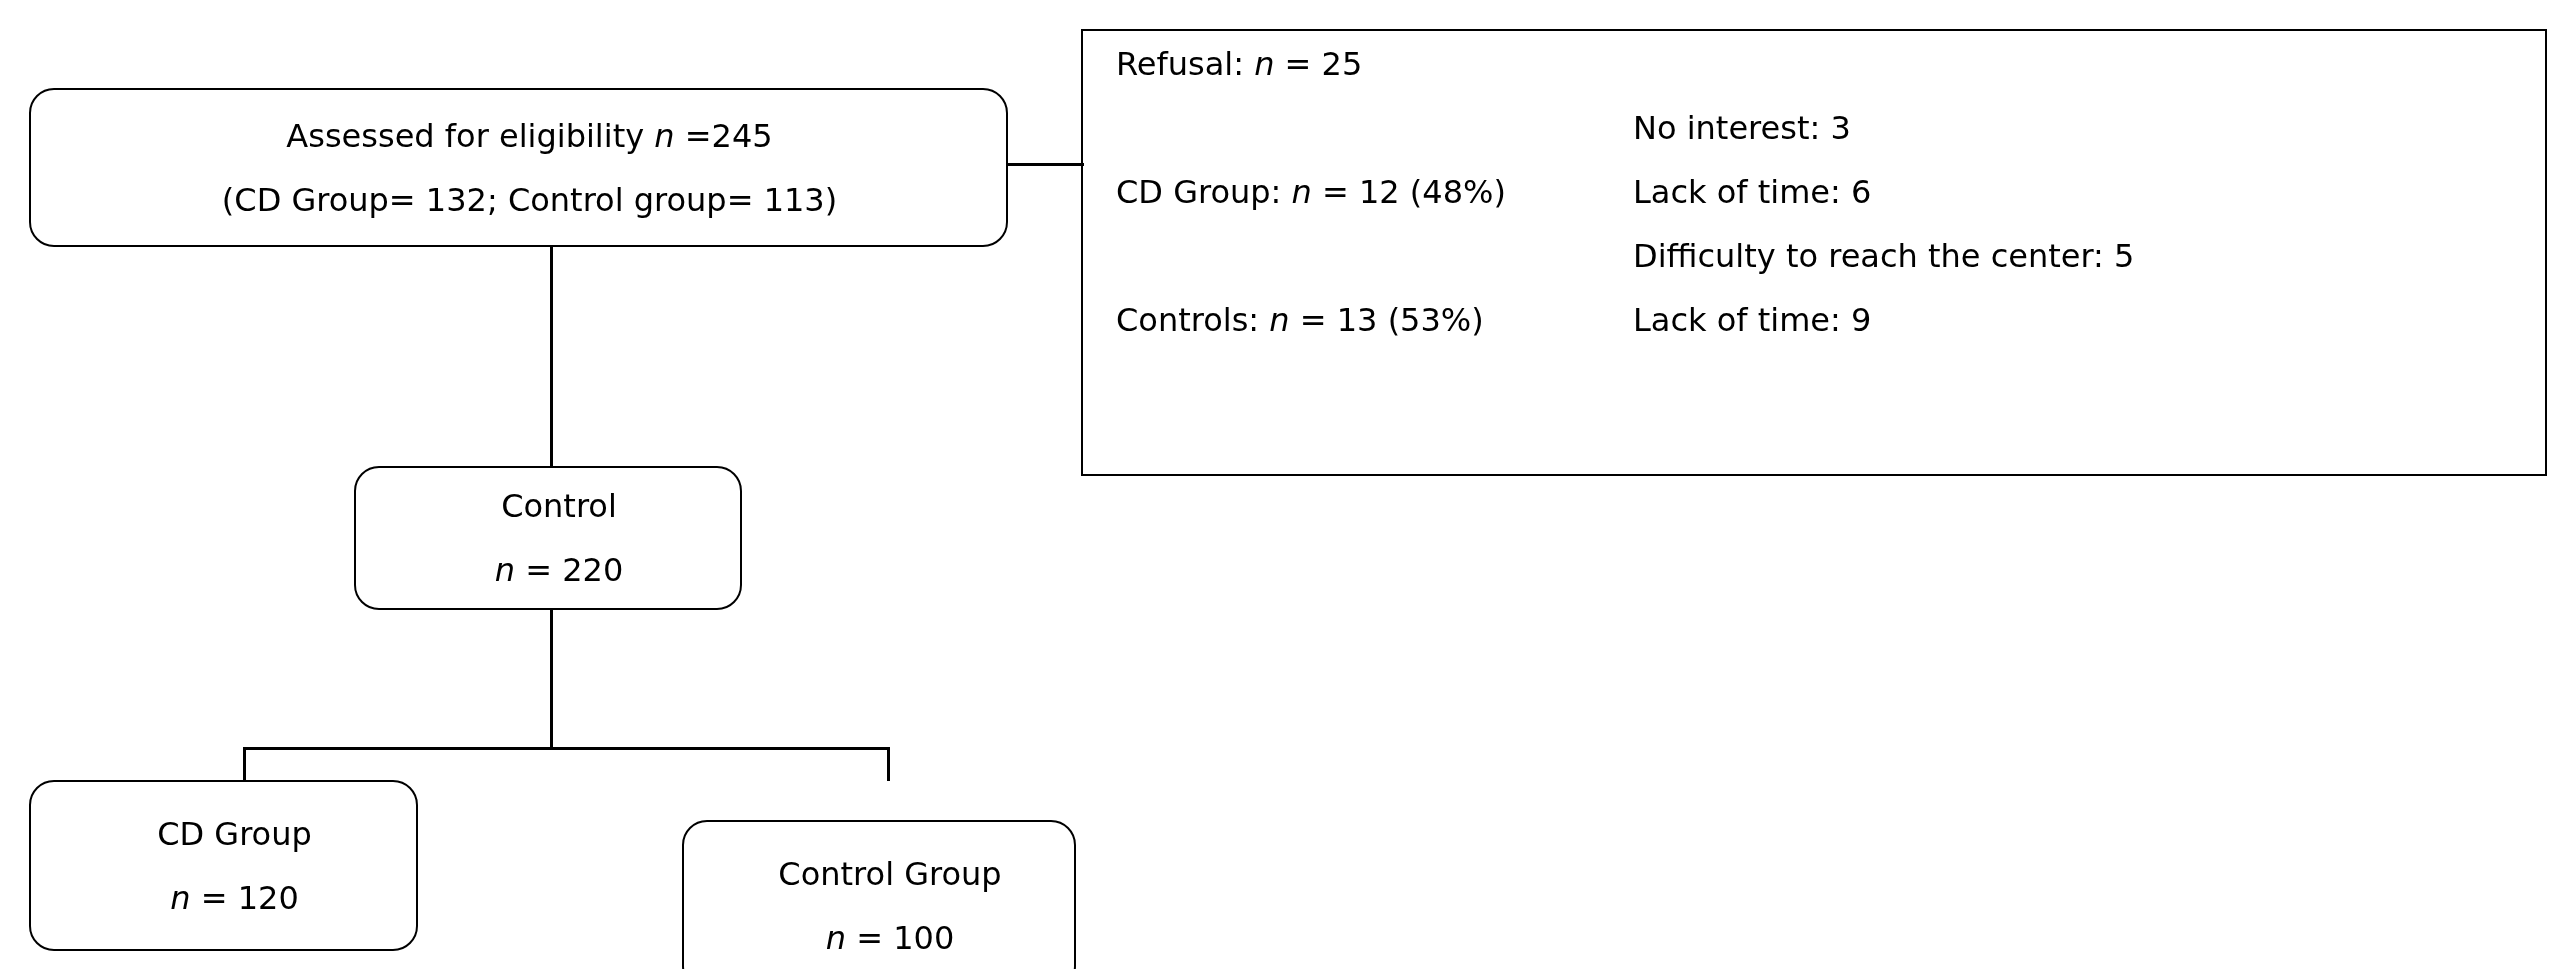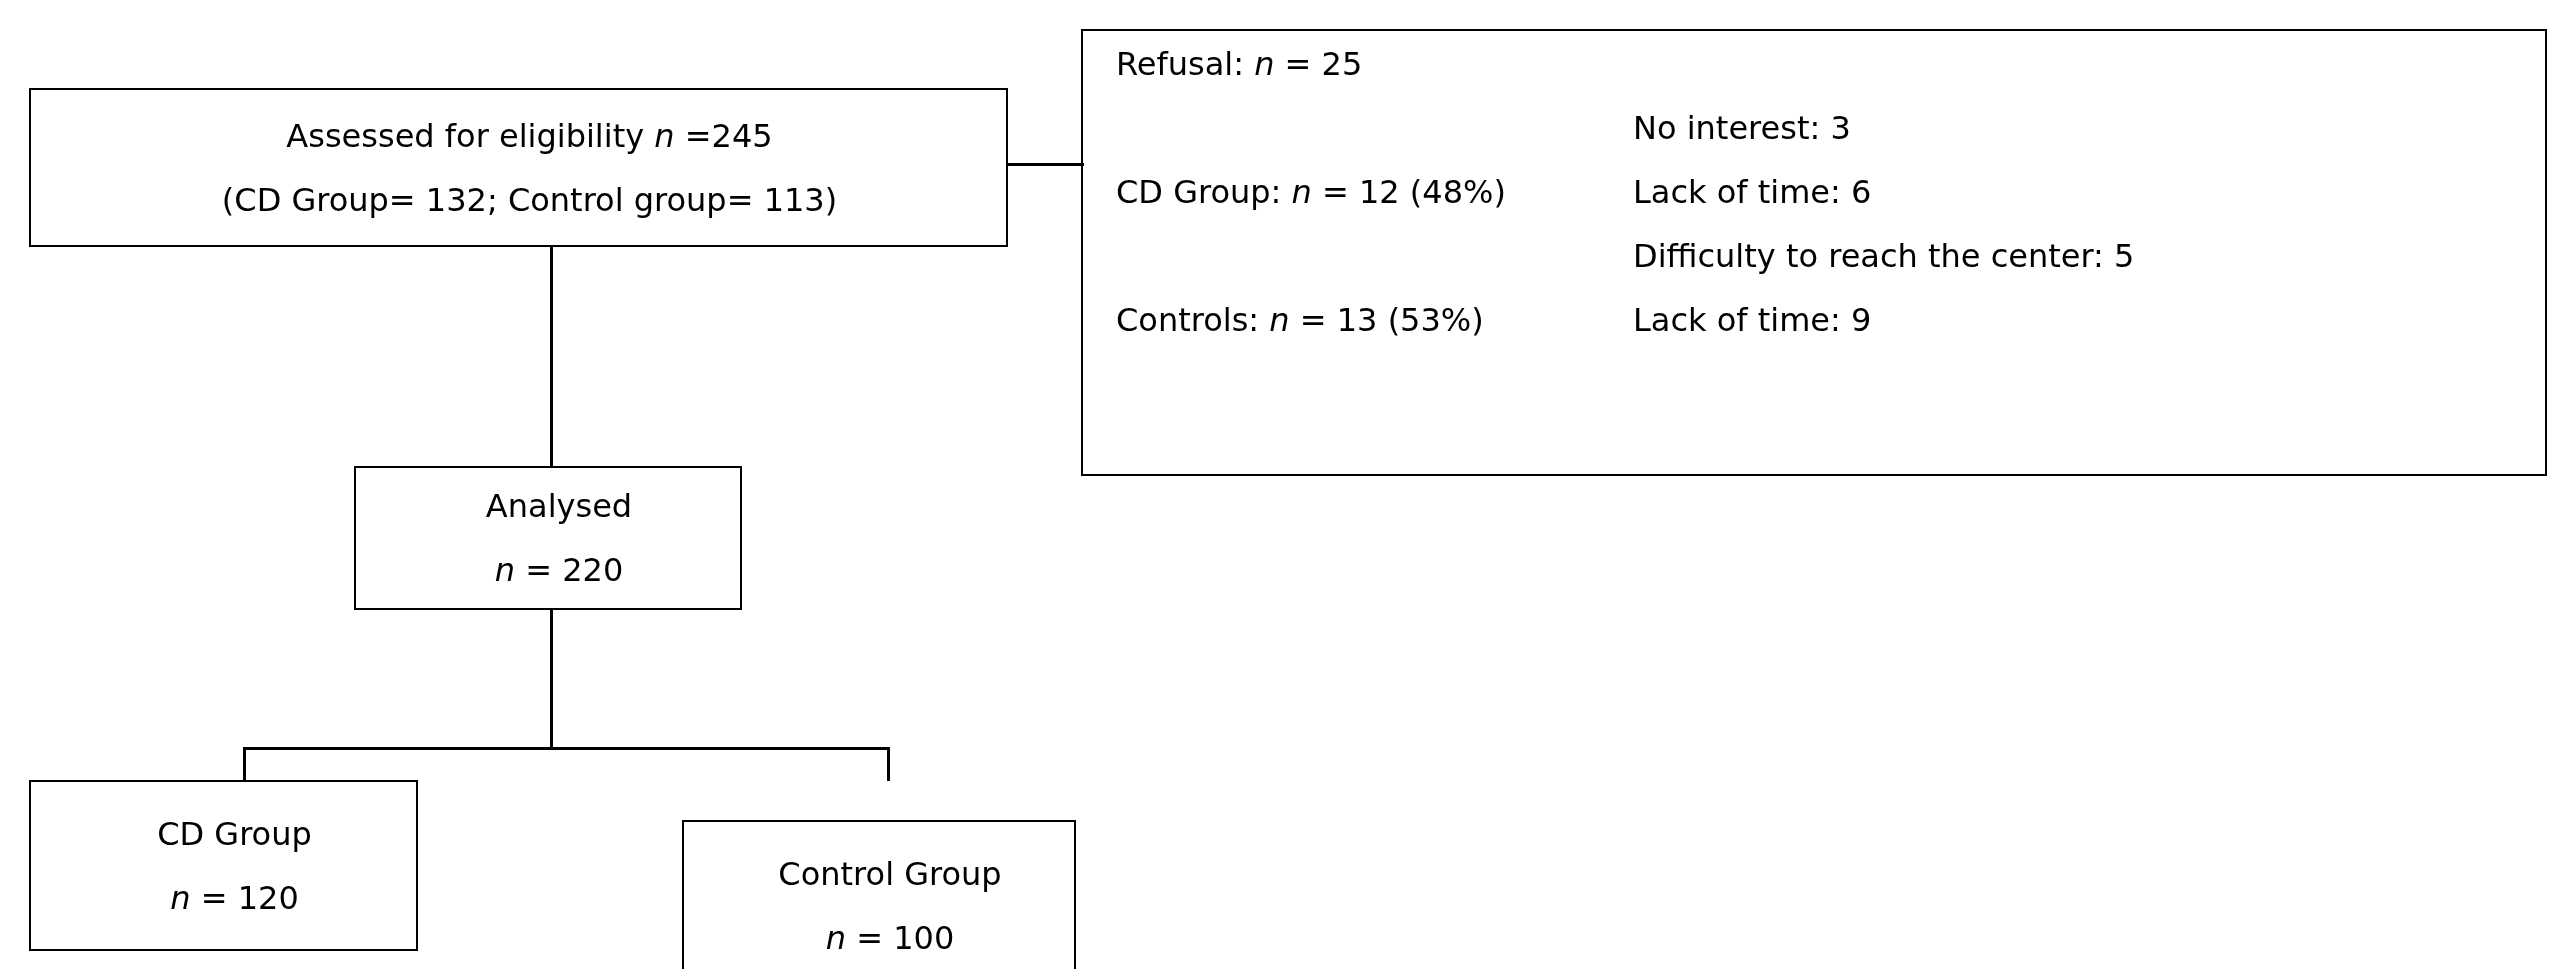--- a/index.html
+++ b/index.html
@@ -23,20 +23,21 @@
     border: 2.7px solid #000000;
     background: #ffffff;
     padding-left: 22px;
   }
   .center-box {
     display: flex;
     flex-direction: column;
     align-items: center;
     justify-content: center;
     text-align: center;
+    border-radius: 25px;
   }
   .line {
     line-height: 64px;
     white-space: nowrap;
   }
   .refusal-content {
     padding: 1.4px 6.8px 0 11px;
   }
   .r-group {
     display: flex;
@@ -84,21 +85,21 @@
       <div class="r-group">
         <div class="r-label">Controls: <i>n</i> = 13 (53%)</div>
         <div class="r-reasons">
           <div class="line">Lack of time: 9</div>
         </div>
       </div>
     </div>
   </div>
 
   <div class="box center-box" style="left:354px; top:466px; width:388px; height:144px;">
-    <div class="line">Analysed</div>
+    <div class="line">Control</div>
     <div class="line"><i>n</i> = 220</div>
   </div>
 
   <div class="box center-box" style="left:29px; top:780px; width:389px; height:171px;">
     <div class="line">CD Group</div>
     <div class="line"><i>n</i> = 120</div>
   </div>
 
   <div class="box center-box" style="left:682px; top:820px; width:394px; height:171px;">
     <div class="line">Control Group</div>

